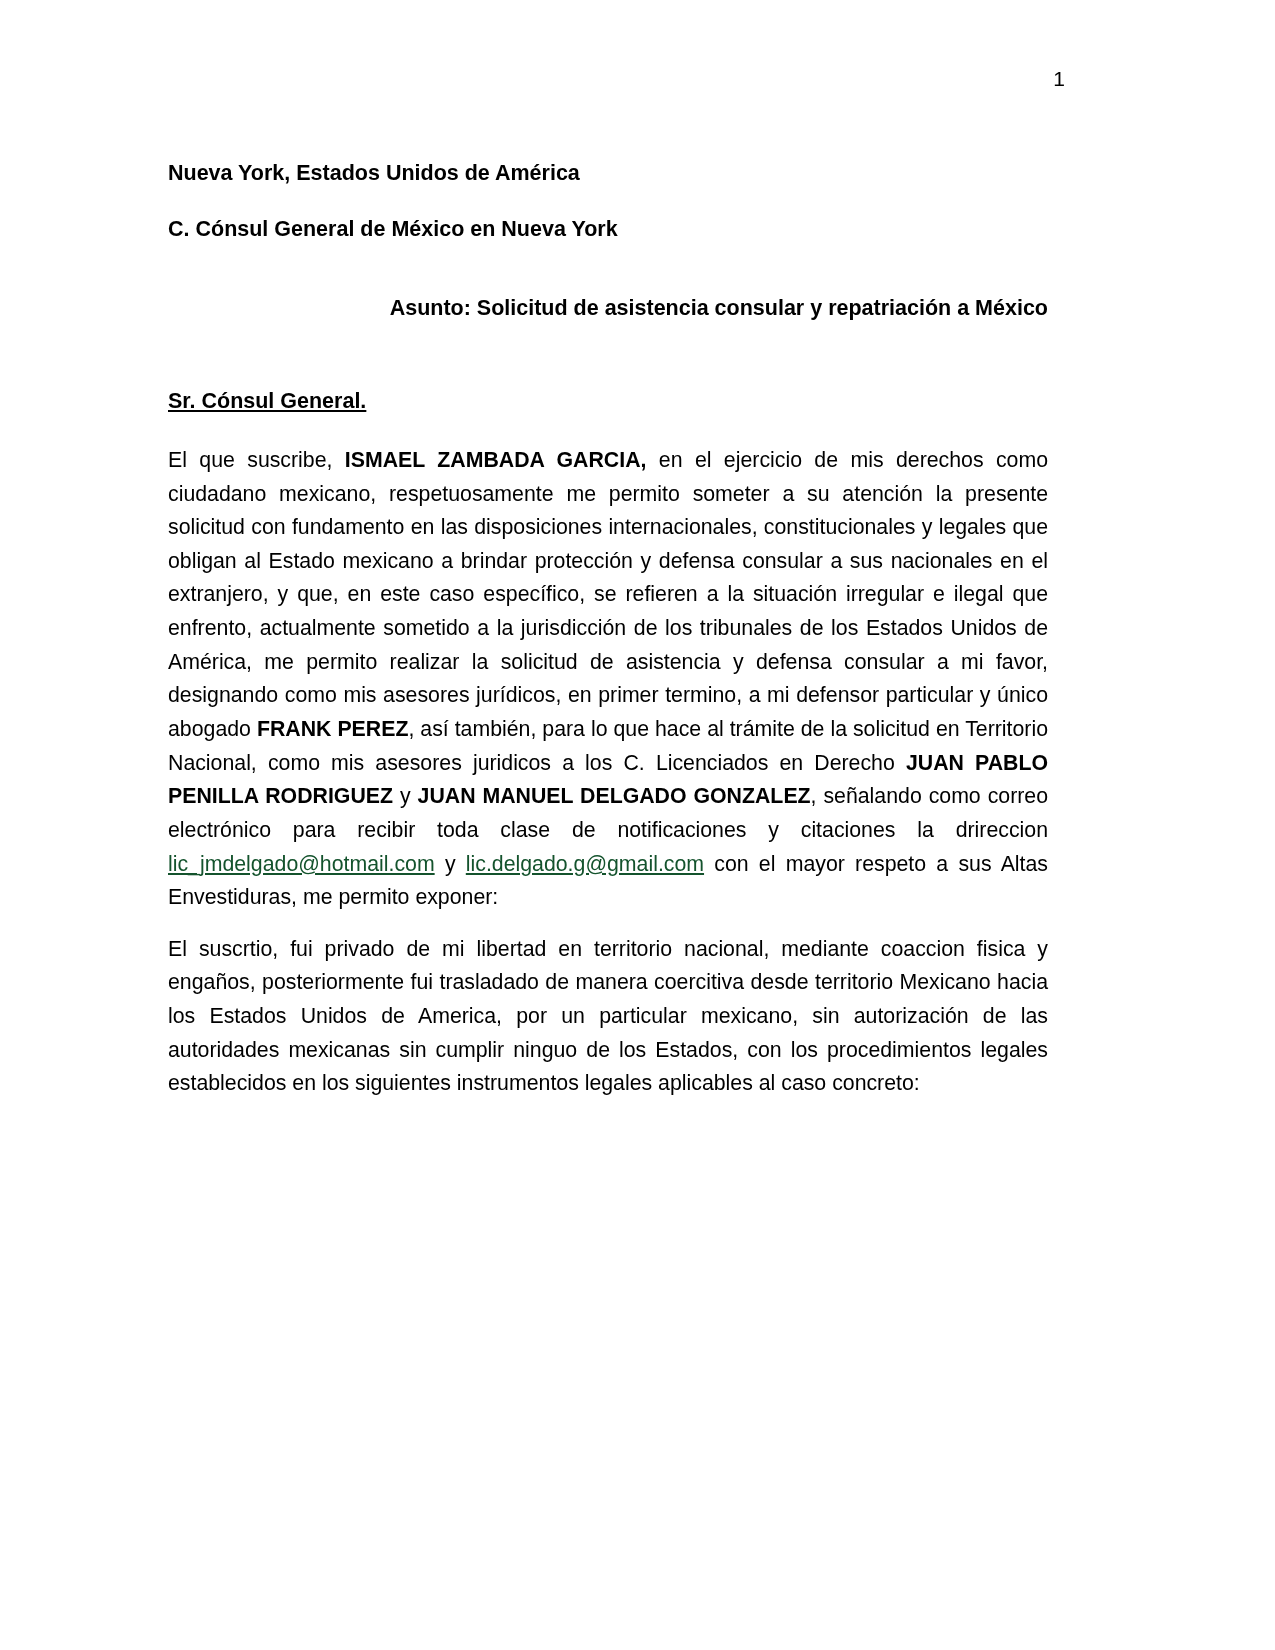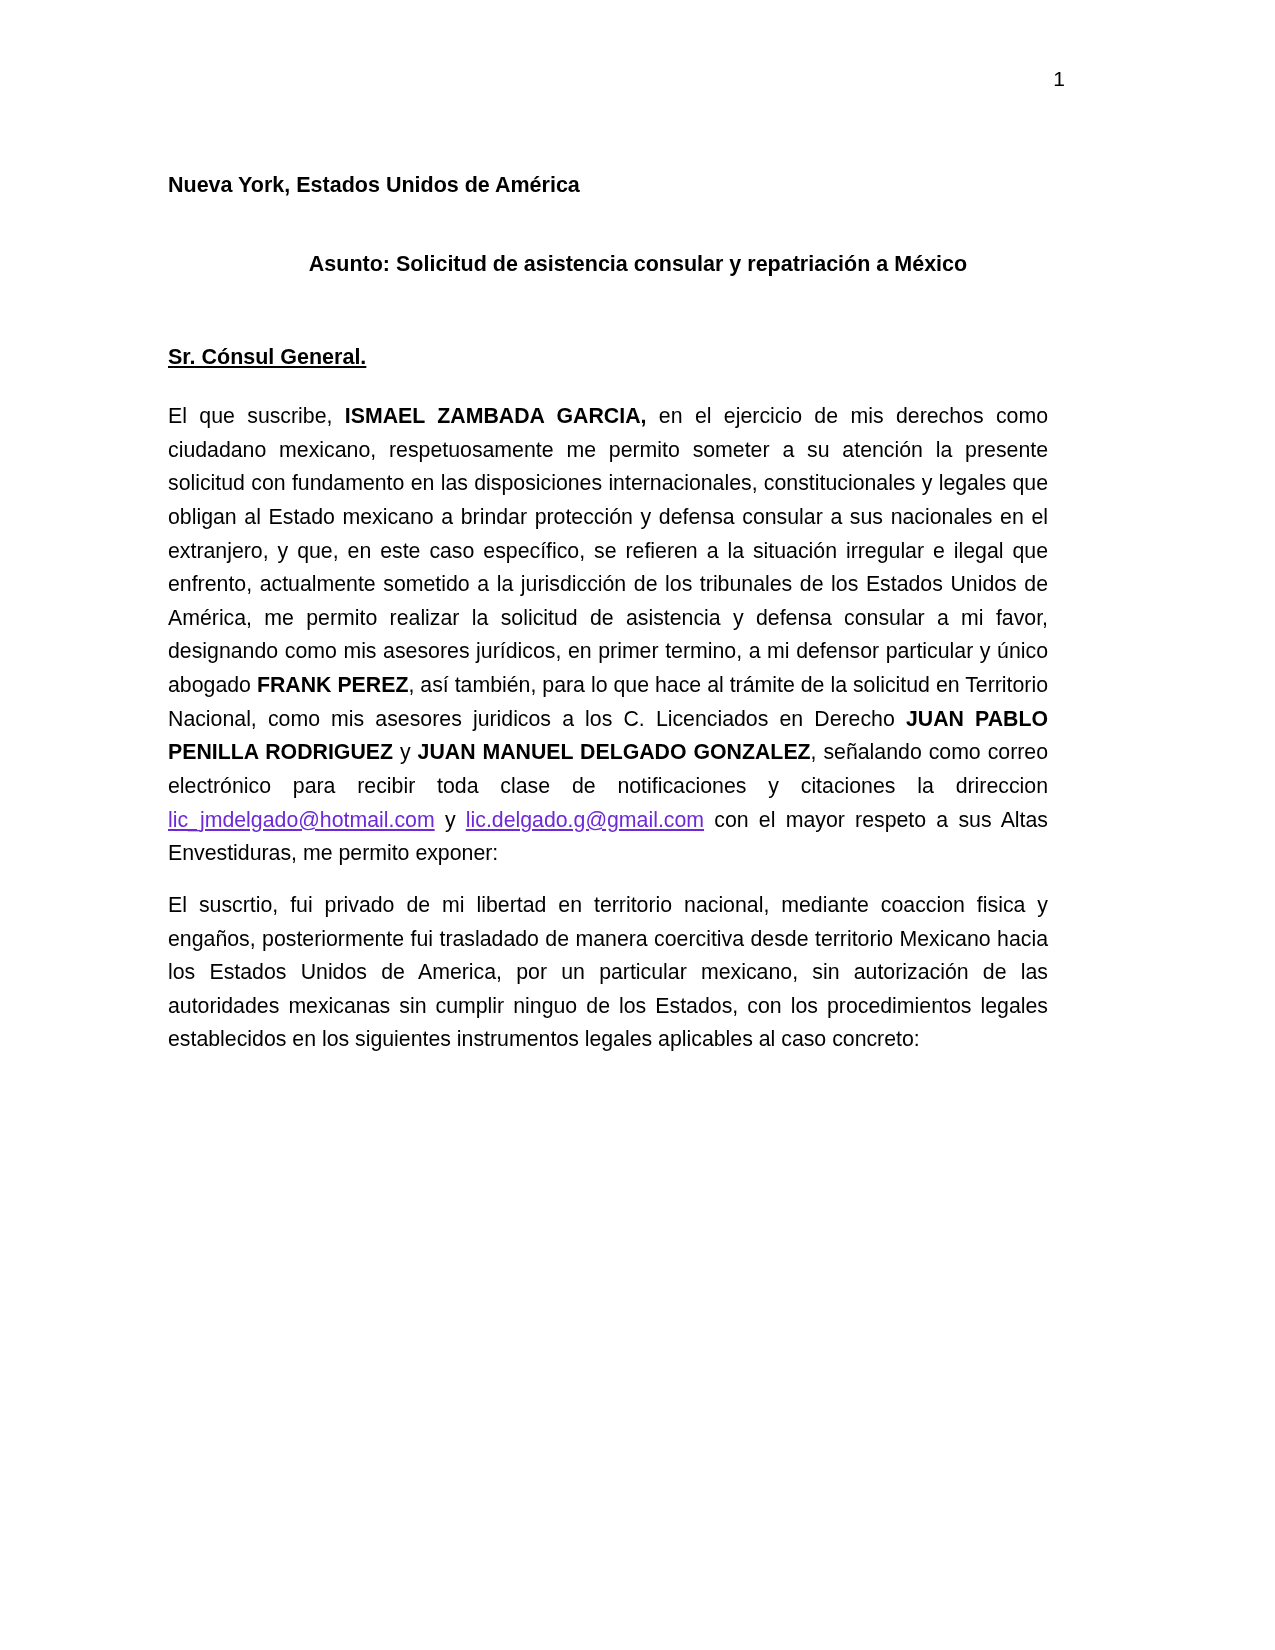--- a/index.html
+++ b/index.html
@@ -31,26 +31,25 @@
     top: 160px;
     width: 880px;
   }
   .addr-line {
     font-size: 21.5px;
     line-height: 1.3;
     margin-bottom: 28px;
   }
   .bold {
     font-weight: bold;
-    margin-top: 12px;
   }
   .subject {
     font-size: 21.5px;
     font-weight: bold;
-    text-align: center;
+    text-align: right;
     margin-top: 52px;
     margin-bottom: 12px;
     padding-left: 60px;
   }
   .salutation {
     font-size: 21.5px;
     font-weight: bold;
     margin-top: 68px;
     margin-bottom: 30px;
     text-decoration: underline;
@@ -61,35 +60,36 @@
     text-align: justify;
     margin: 0 0 18px 0;
   }
   .section-title {
     font-size: 25px;
     font-weight: bold;
     text-align: center;
     margin: 30px 0 28px 0;
   }
   a.email-link {
-    color: #6d28d9;
+    color: #14532d;
     text-decoration: underline;
   }
 </style>
 </head>
 <body>
 
 <div class="page">
 
   <div class="page-number">1</div>
 
   <div class="content">
 
     <div class="addr-line bold">Nueva York, Estados Unidos de América</div>
 
+    <div class="addr-line bold">C. Cónsul General de México en Nueva York</div>
 
 
     <div class="subject">Asunto: Solicitud de asistencia consular y repatriación a México</div>
 
     <div class="salutation">Sr. Cónsul General.</div>
 
     <p class="body-text"><span>El que suscribe, </span><span class="bold">ISMAEL ZAMBADA GARCIA,</span><span> en el ejercicio de mis derechos como ciudadano mexicano, respetuosamente me permito someter a su atención la presente solicitud con fundamento en las disposiciones internacionales, constitucionales y legales que obligan al Estado mexicano a brindar protección y defensa consular a sus nacionales en el extranjero, y que, en este caso específico, se refieren a la situación irregular e ilegal que enfrento, actualmente sometido a la jurisdicción de los tribunales de los Estados Unidos de América, me permito realizar la solicitud de asistencia y defensa consular a mi favor, designando como mis asesores jurídicos, en primer termino, a mi defensor particular y único abogado </span><span class="bold">FRANK PEREZ</span><span>, así también, para lo que hace al trámite de la solicitud en Territorio Nacional, como mis asesores juridicos a los C. Licenciados en Derecho </span><span class="bold">JUAN PABLO PENILLA RODRIGUEZ</span><span> y </span><span class="bold">JUAN MANUEL DELGADO GONZALEZ</span><span>, señalando como correo electrónico para recibir toda clase de notificaciones y citaciones la drireccion </span><a class="email-link" href="#">lic_jmdelgado@hotmail.com</a><span> y </span><a class="email-link" href="#">lic.delgado.g@gmail.com</a><span> con el mayor respeto a sus Altas Envestiduras, me permito exponer:</span></p>
 
 
     <p class="body-text">El suscrtio, fui privado de mi libertad en territorio nacional, mediante coaccion fisica y engaños, posteriormente fui trasladado de manera coercitiva desde territorio Mexicano hacia los Estados Unidos de America, por un particular mexicano, sin autorización de las autoridades mexicanas sin cumplir ninguo de los Estados, con los procedimientos legales establecidos en los siguientes instrumentos legales aplicables al caso concreto:</p>

